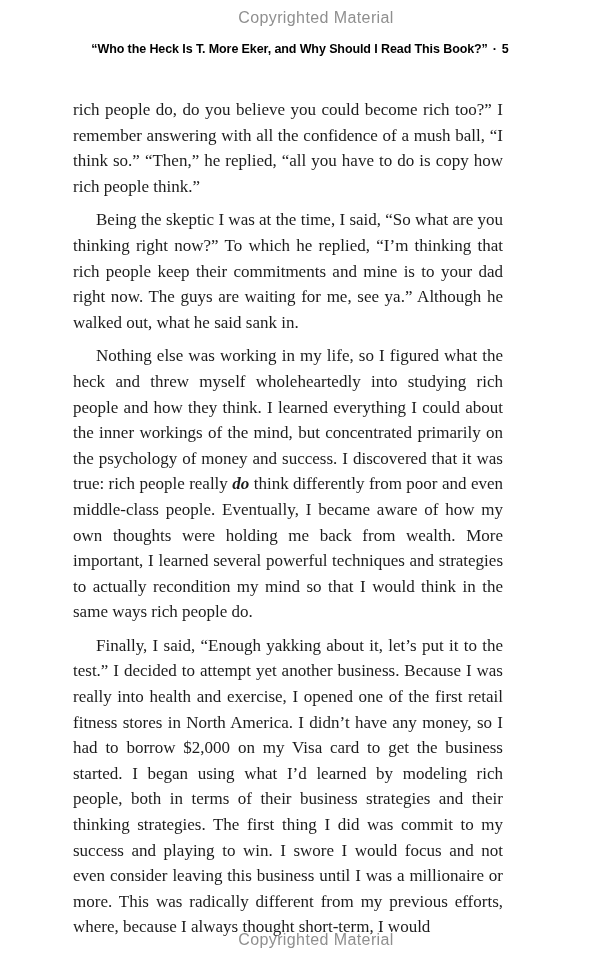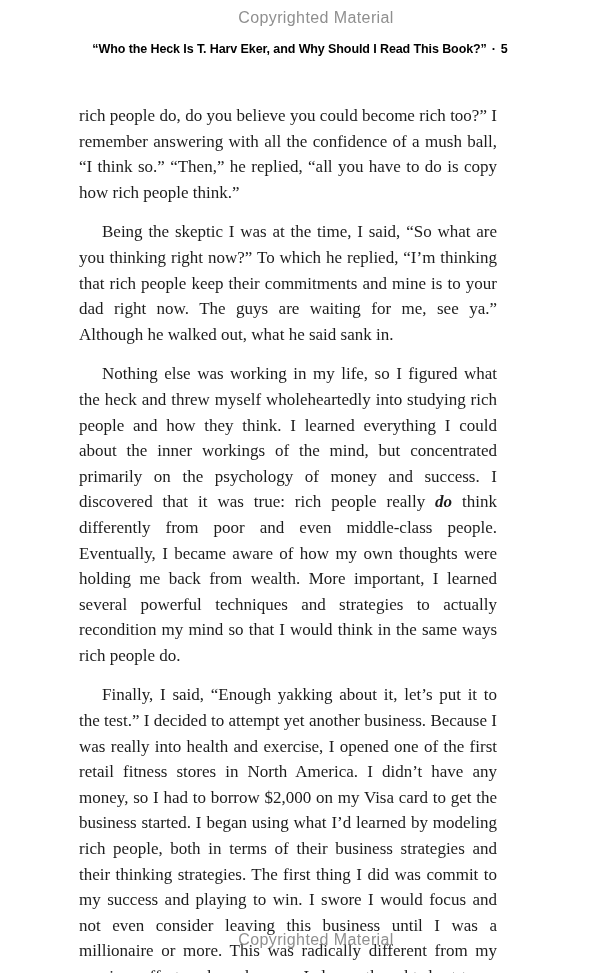--- a/index.html
+++ b/index.html
@@ -47,41 +47,41 @@
   .page-body {
     position: absolute;
     top: 89px;
     left: 65px;
     width: 446px;
     font-size: 17px;
     line-height: 25.6px;
     text-align: justify;
   }
   .page-body p {
-    margin: 14px;
+    margin: 8px;
     padding: 0;
     text-indent: 23px;
   }
   .page-body p.noindent {
     text-indent: 0;
   }
   .page-body em {
     font-style: italic;
     font-weight: bold;
     font-family: Liberation Serif, serif;
   }
 </style>
 </head>
 <body>
 
 <div class="page">
 
   <div class="copyright top">Copyrighted Material</div>
 
-  <div class="running-header"><span>“Who the Heck Is T. Harv Eker, and Why Should I Read This Book?”</span><span class="sep">·</span><span>5</span></div>
+  <div class="running-header"><span>“Who the Heck Is T. More Eker, and Why Should I Read This Book?”</span><span class="sep">·</span><span>5</span></div>
 
   <div class="page-body">
 
     <p class="noindent"><span>rich people do, do you believe you could become rich too?” I remember answering with all the confidence of a mush ball, “I think so.” “Then,” he replied, “all you have to do is copy how rich people think.”</span></p>
 
     <p><span>Being the skeptic I was at the time, I said, “So what are you thinking right now?” To which he replied, “I’m thinking that rich people keep their commitments and mine is to your dad right now. The guys are waiting for me, see ya.” Although he walked out, what he said sank in.</span></p>
 
     <p><span>Nothing else was working in my life, so I figured what the heck and threw myself wholeheartedly into studying rich people and how they think. I learned everything I could about the inner workings of the mind, but concentrated primarily on the psychology of money and success. I discovered that it was true: rich people really </span><em>do</em><span> think differently from poor and even middle-class people. Eventually, I became aware of how my own thoughts were holding me back from wealth. More important, I learned several powerful techniques and strategies to actually recondition my mind so that I would think in the same ways rich people do.</span></p>
 
     <p><span>Finally, I said, “Enough yakking about it, let’s put it to the test.” I decided to attempt yet another business. Because I was really into health and exercise, I opened one of the first retail fitness stores in North America. I didn’t have any money, so I had to borrow $2,000 on my Visa card to get the business started. I began using what I’d learned by modeling rich people, both in terms of their business strategies and their thinking strategies. The first thing I did was commit to my success and playing to win. I swore I would focus and not even consider leaving this business until I was a millionaire or more. This was radically different from my previous efforts, where, because I always thought short-term, I would</span></p>

